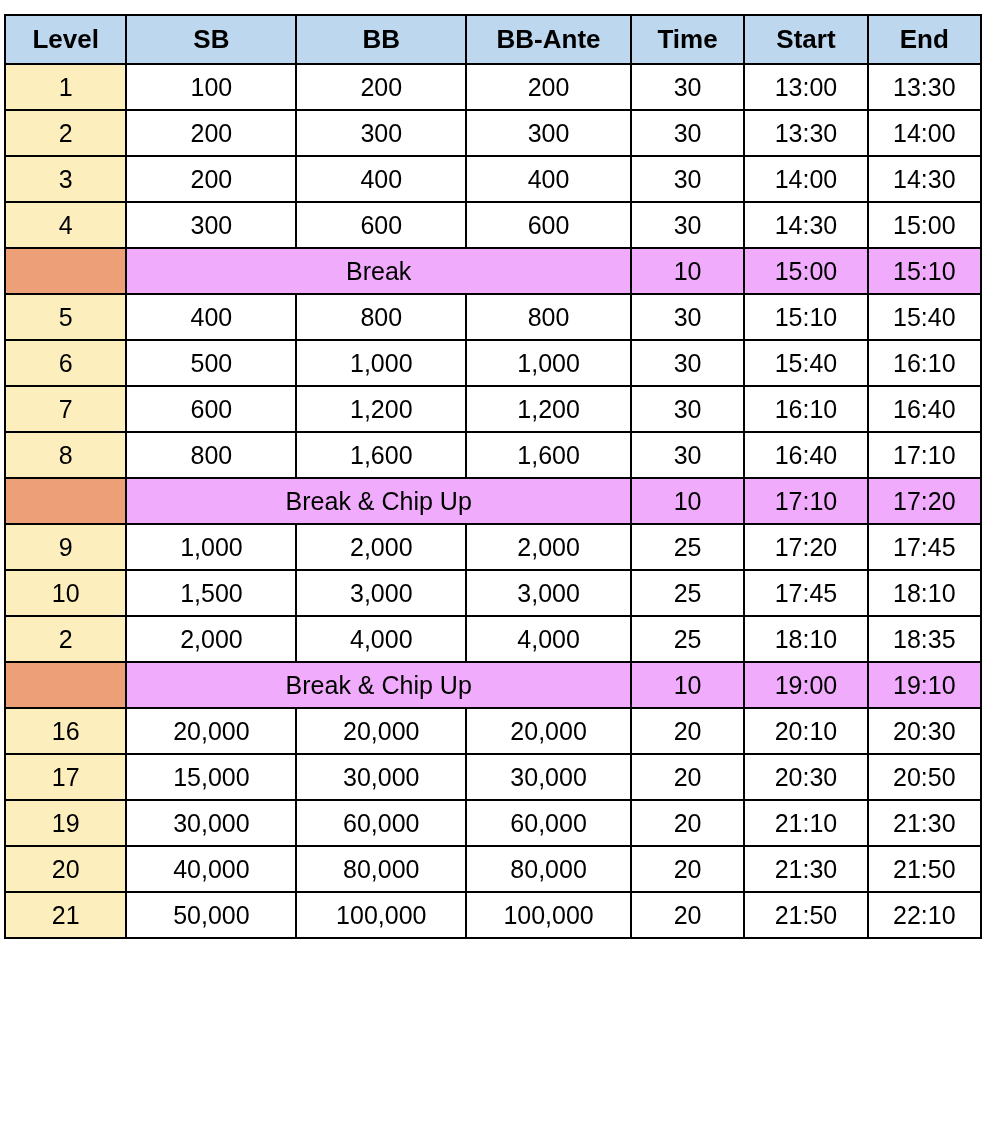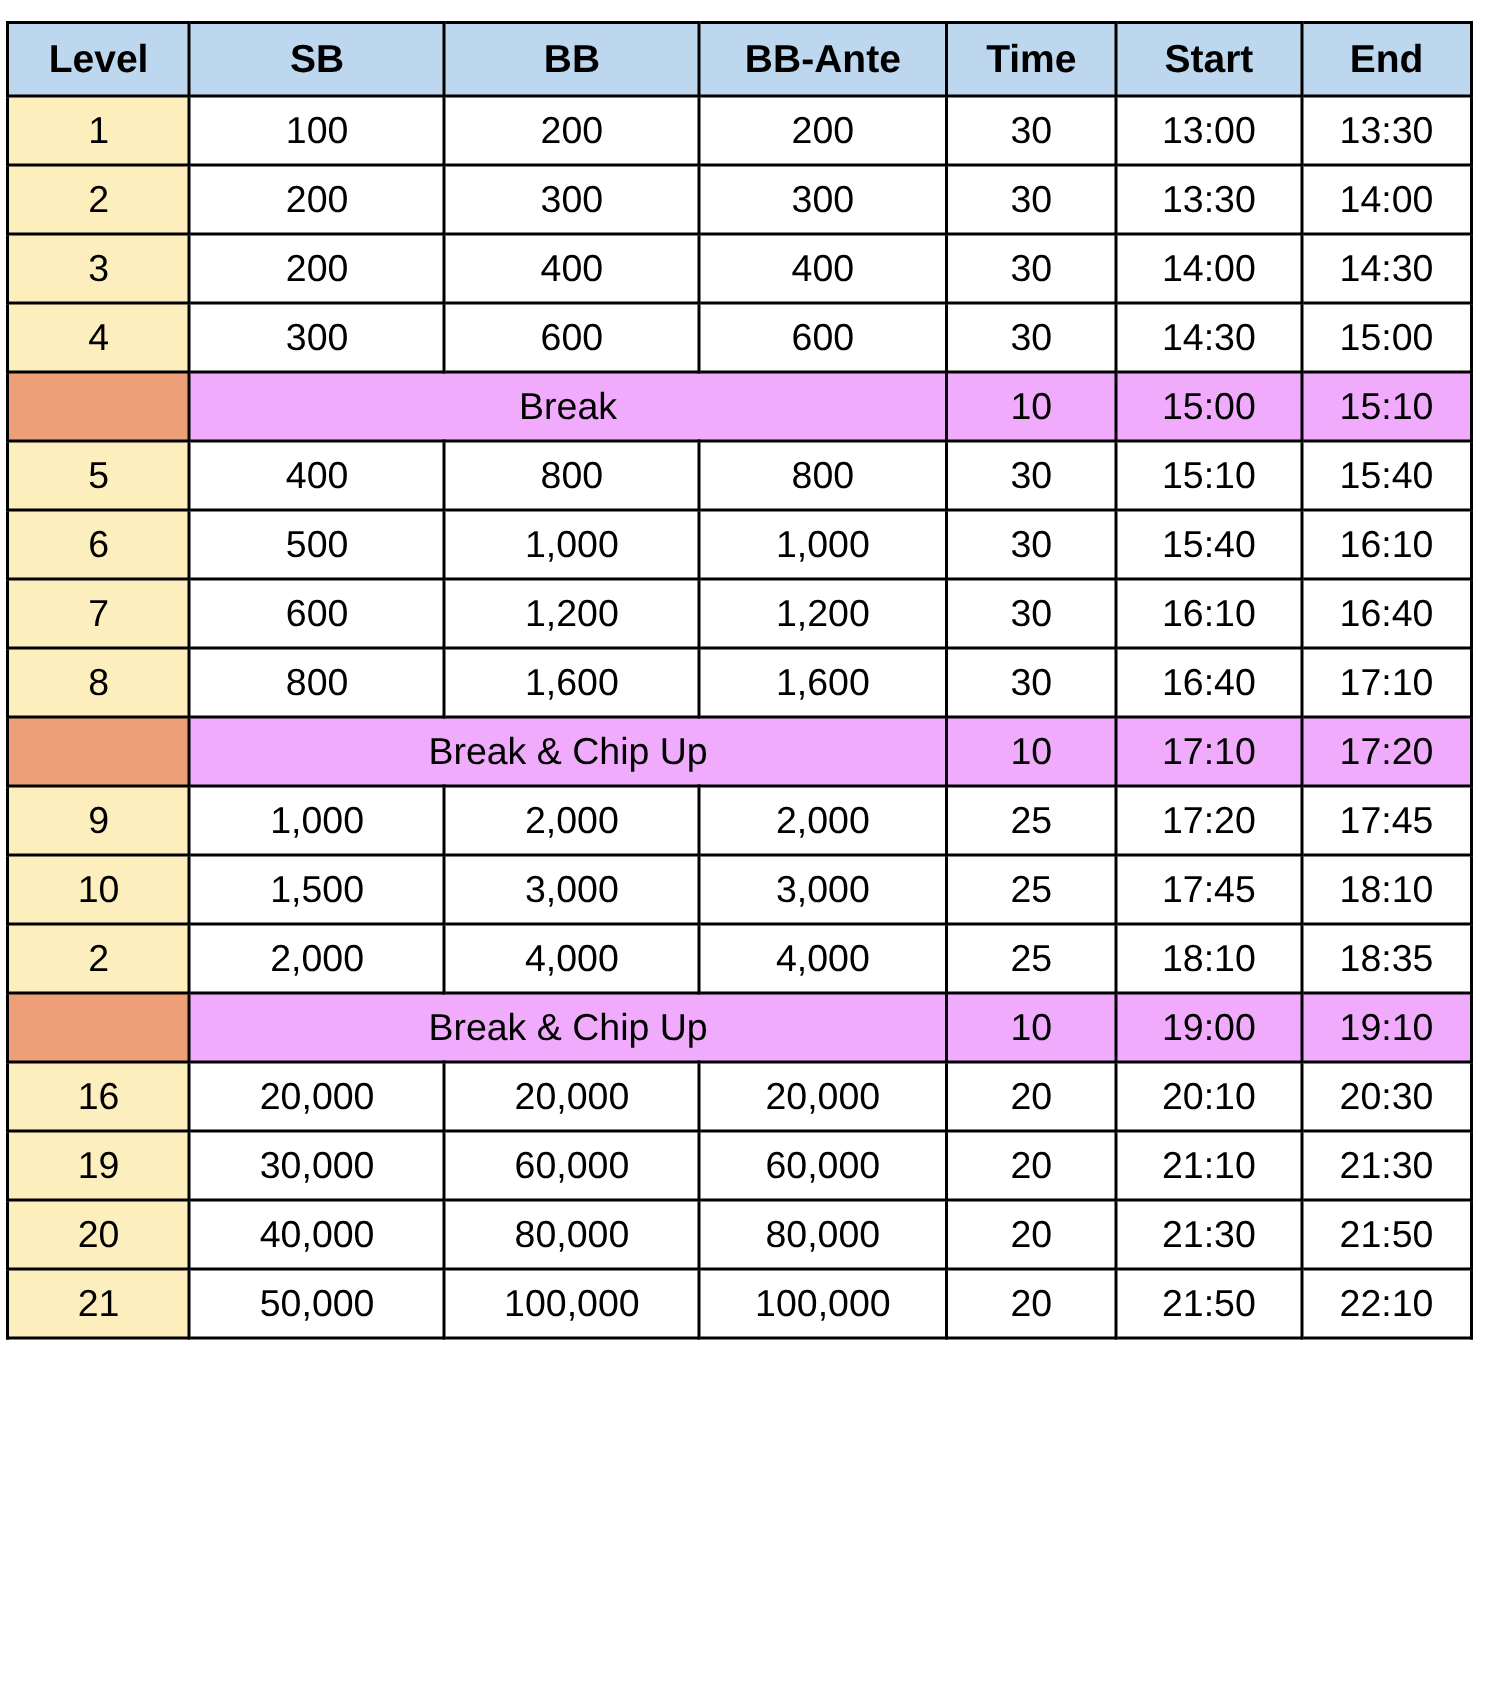--- a/index.html
+++ b/index.html
@@ -216,20 +216,29 @@
         <tr>
           <td class="level-cell">16</td>
           <td class="plain-cell">20,000</td>
           <td class="plain-cell">20,000</td>
           <td class="plain-cell">20,000</td>
           <td class="plain-cell">20</td>
           <td class="plain-cell">20:10</td>
           <td class="plain-cell">20:30</td>
         </tr>
         <tr>
+          <td class="level-cell">17</td>
+          <td class="plain-cell">15,000</td>
+          <td class="plain-cell">30,000</td>
+          <td class="plain-cell">30,000</td>
+          <td class="plain-cell">20</td>
+          <td class="plain-cell">20:30</td>
+          <td class="plain-cell">20:50</td>
+        </tr>
+        <tr>
           <td class="level-cell">19</td>
           <td class="plain-cell">30,000</td>
           <td class="plain-cell">60,000</td>
           <td class="plain-cell">60,000</td>
           <td class="plain-cell">20</td>
           <td class="plain-cell">21:10</td>
           <td class="plain-cell">21:30</td>
         </tr>
         <tr>
           <td class="level-cell">20</td>

